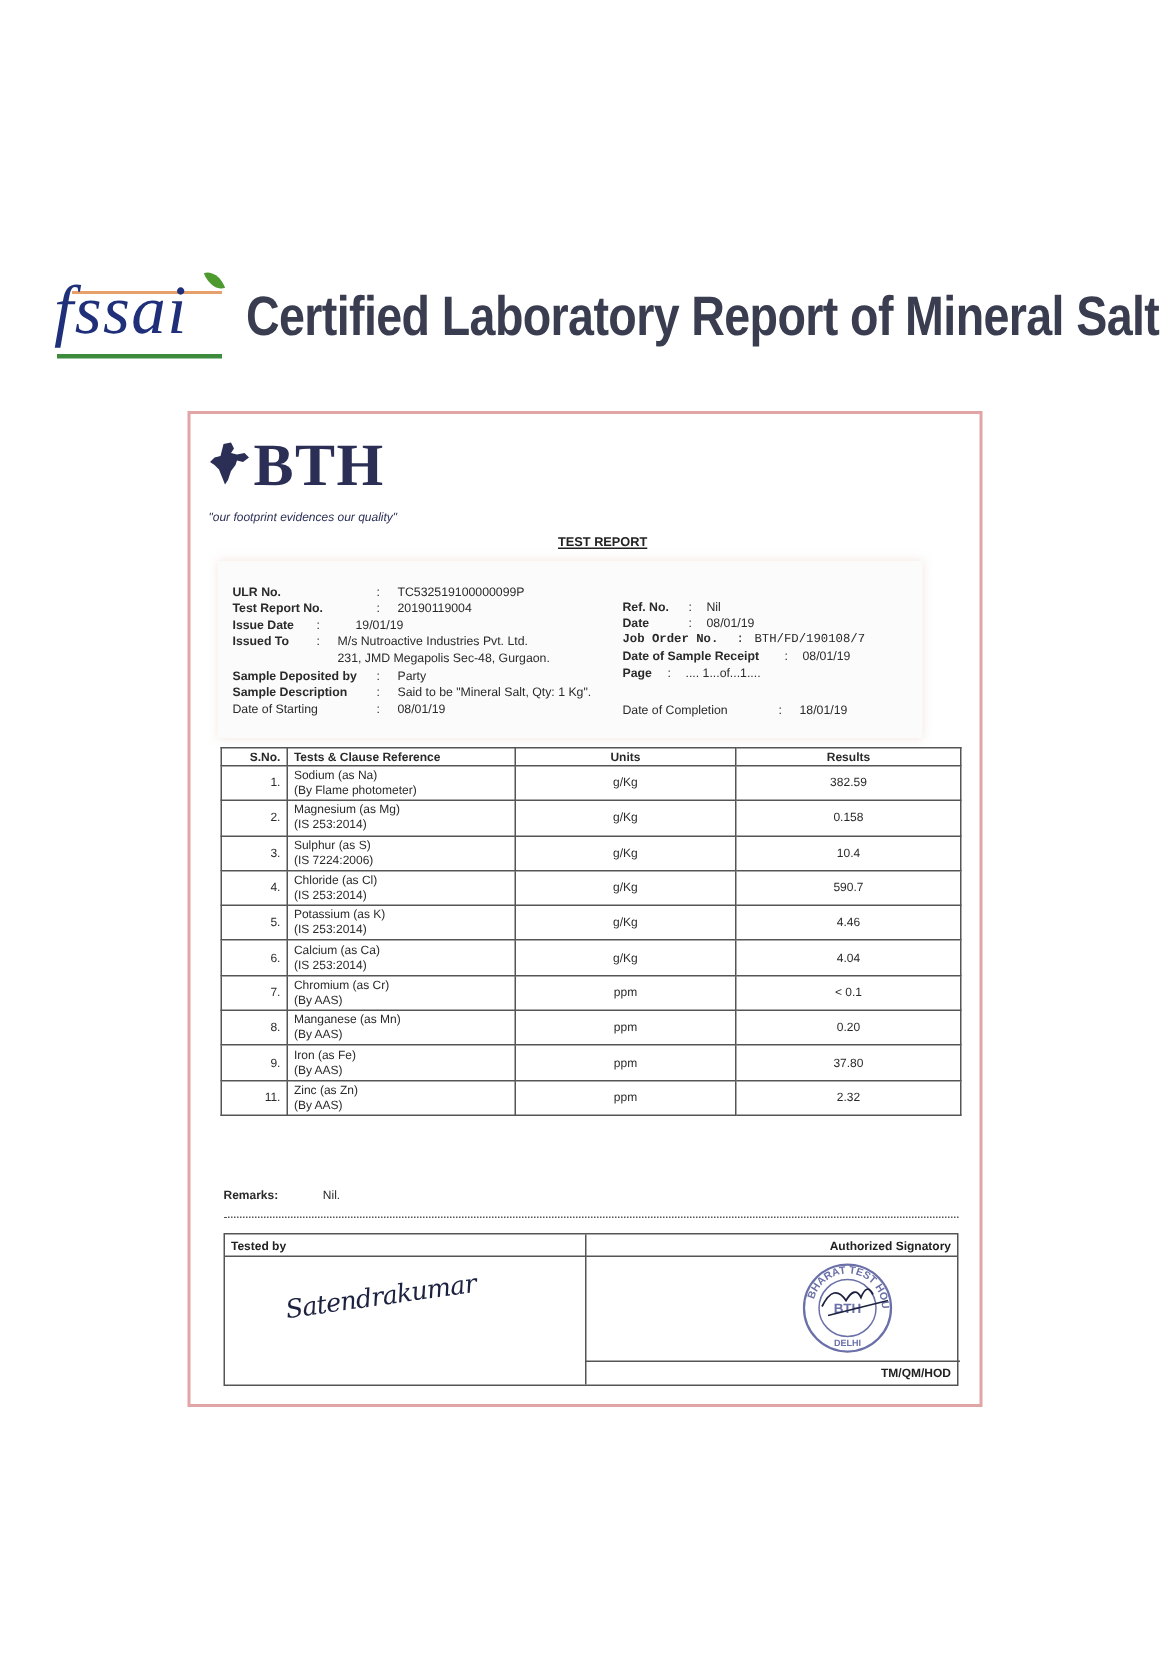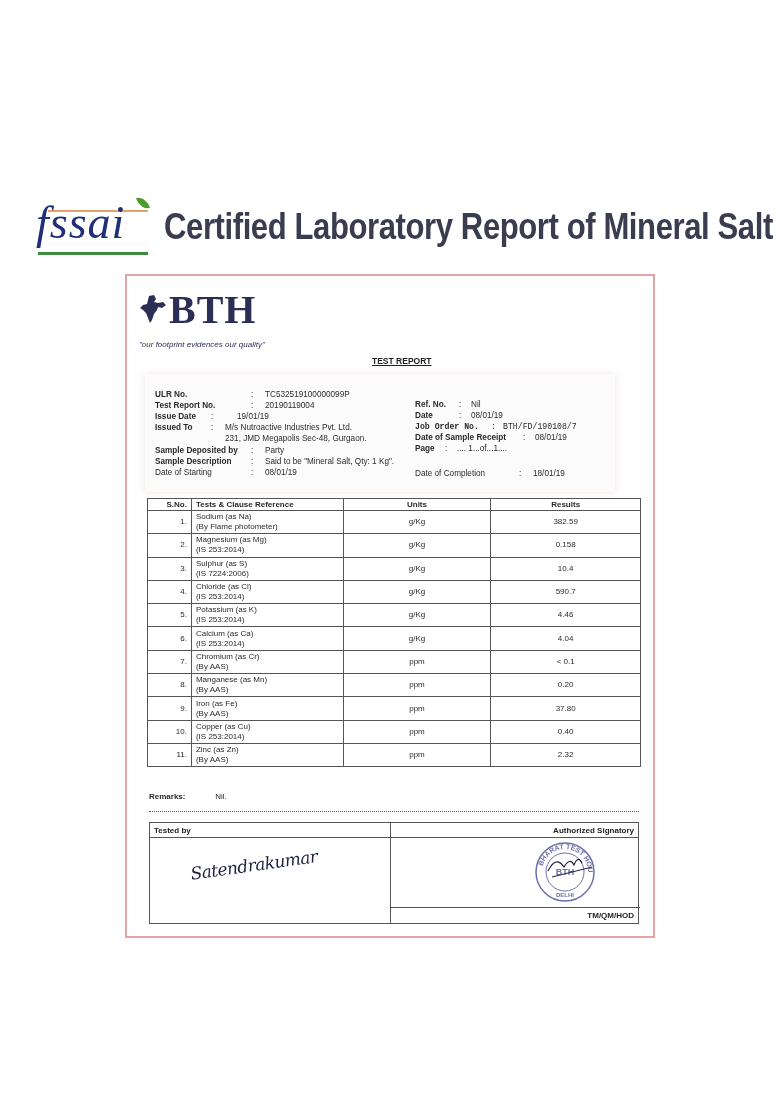--- a/index.html
+++ b/index.html
@@ -1,20 +1,20 @@
 <!DOCTYPE html>
 <html><head>
 <meta charset="utf-8">
 <style>
   * { box-sizing: border-box; margin: 0; padding: 0; }
   html, body { width: 780px; height: 1108px; background: #ffffff; overflow: hidden; }
   body { position: relative; font-family: "Liberation Sans", sans-serif; color: #222; }
 
   
-  .header { position: absolute; left: 34px; top: 178px; width: 730px; height: 66px; margin-top: 16px; }
+  .header { position: absolute; left: 34px; top: 178px; width: 730px; height: 66px; }
   .fssai-logo { position: absolute; left: 0; top: 0; width: 124px; height: 62px; }
   .fssai-text { position: absolute; left: 2px; top: 4px; font-family: "Liberation Serif", serif; font-style: italic; font-size: 46px; color: #1f2f7a; letter-spacing: 1px; line-height: 50px; }
   .fssai-orange-bar { position: absolute; left: 14px; top: 16px; width: 100px; height: 2px; background: #e8a06a; }
   .fssai-green-bar { position: absolute; left: 4px; top: 58px; width: 110px; height: 3px; background: #3d8b3d; }
   .fssai-leaf { position: absolute; left: 104px; top: 2px; width: 10px; height: 14px; background: #4d9a2e; border-radius: 0 100% 0 100%; transform: rotate(-20deg); }
   .page-title { position: absolute; left: 130px; top: 12px; font-family: "Liberation Sans", sans-serif; font-weight: bold; font-size: 37px; color: #3a3d4f; letter-spacing: -0.5px; transform: scaleX(0.84); transform-origin: left center; white-space: nowrap; }
 
   
   .report { position: absolute; left: 125px; top: 262px; width: 530px; height: 664px; border: 2px solid #e2a5a5; background: #ffffff; margin-top: 12px; }
 
@@ -237,29 +237,20 @@
           <td class="col-results">0.20</td>
         </tr>
         <tr>
           <td class="col-sno">9.</td>
           <td class="col-test">
             <div>Iron (as Fe)</div>
             <div>(By AAS)</div>
           </td>
           <td class="col-units">ppm</td>
           <td class="col-results">37.80</td>
-        </tr>
-        <tr>
-          <td class="col-sno">10.</td>
-          <td class="col-test">
-            <div>Copper (as Cu)</div>
-            <div>(IS 253:2014)</div>
-          </td>
-          <td class="col-units">ppm</td>
-          <td class="col-results">0.40</td>
         </tr>
         <tr>
           <td class="col-sno">11.</td>
           <td class="col-test">
             <div>Zinc (as Zn)</div>
             <div>(By AAS)</div>
           </td>
           <td class="col-units">ppm</td>
           <td class="col-results">2.32</td>
         </tr>

